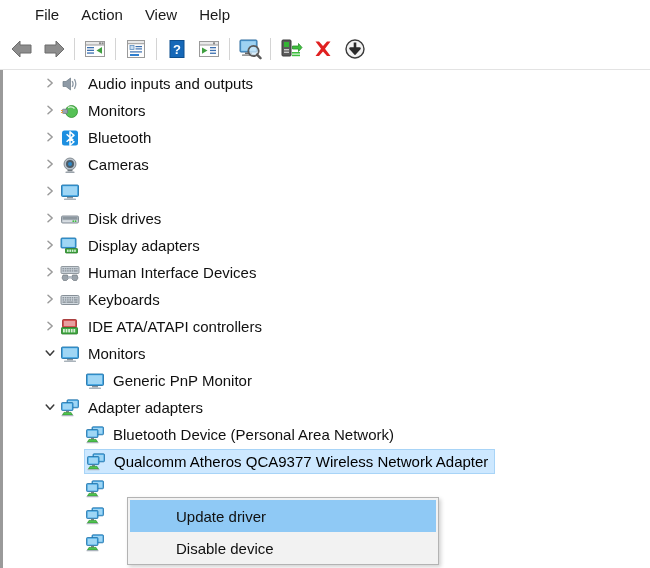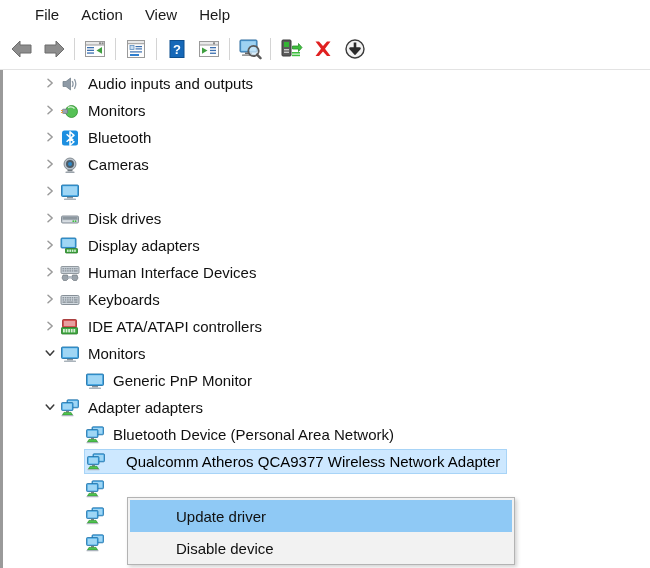--- a/index.html
+++ b/index.html
@@ -93,30 +93,29 @@
     line-height: 27px;
   }
   .selrow .selbox {
     background: #cde8ff;
     border: 1px solid #a8d4f7;
     border-radius: 0;
     height: 25px;
     display: flex; align-items: center;
     box-sizing: border-box;
     padding-right: 6px;
-    gap: 12px;
   }
   .selrow .selbox .lbl { color: #000; }
   .iconwrap { display: inline-flex; }
 
   
   .ctxmenu {
     position: absolute;
     left: 127px; top: 497px;
-    width: 388px;
+    width: 312px;
     background: #f2f2f2;
     border: 1px solid #b3b3b3;
     box-shadow: 2px 2px 4px rgba(0,0,0,0.18);
     padding: 2px 0 0 0;
     box-sizing: border-box;
     z-index: 40;
   }
   .ctx-item {
     height: 32px;
     display: flex; align-items: center;

